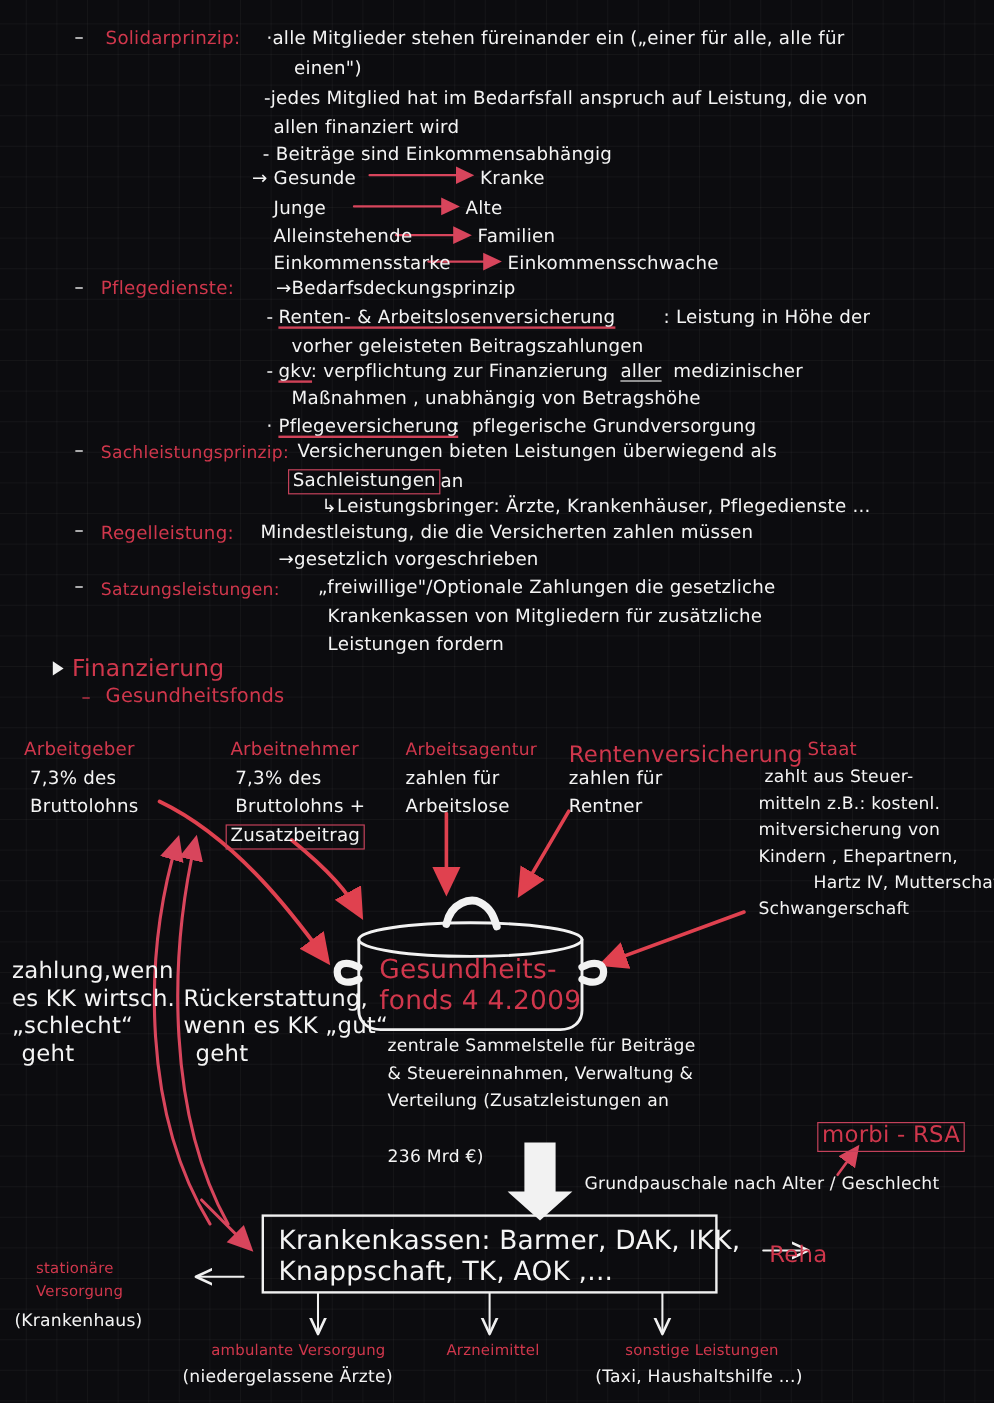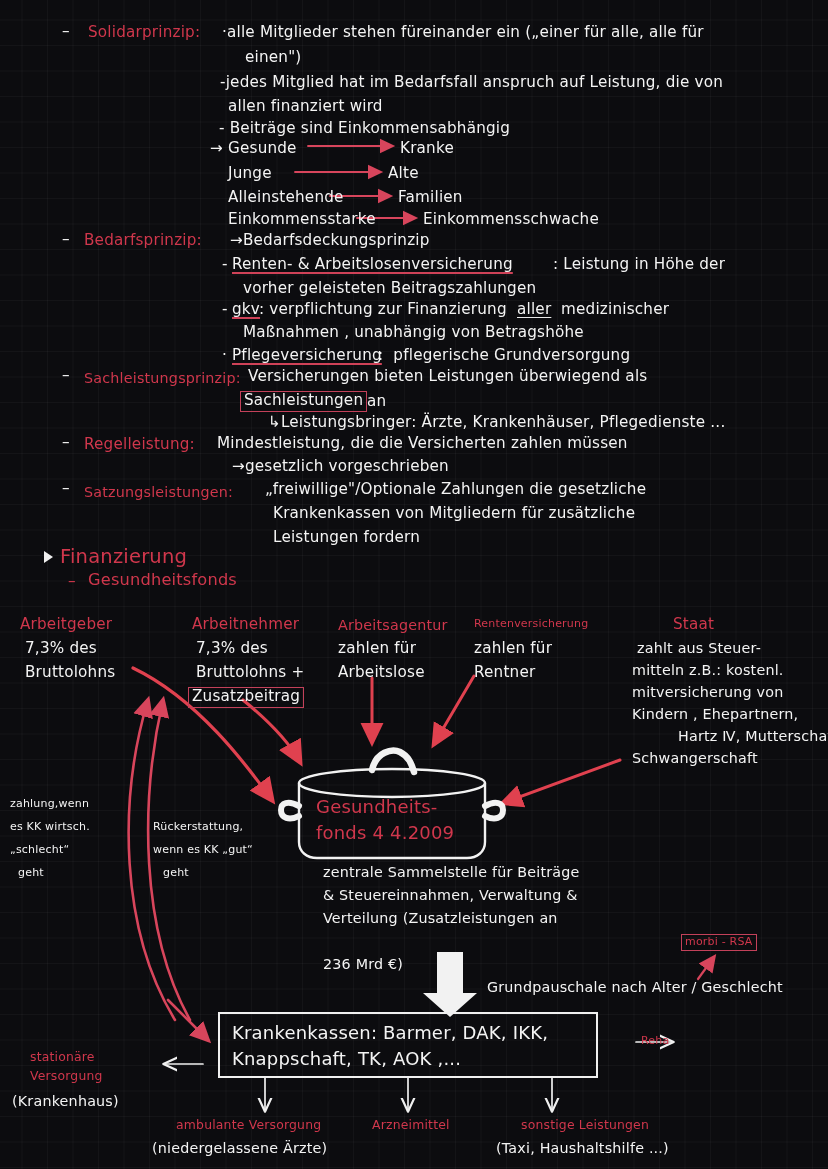--- a/index.html
+++ b/index.html
@@ -28,23 +28,23 @@
     position:absolute;
     white-space:pre;
     line-height:1.30;
     letter-spacing:0.2px;
     font-family:"DejaVu Sans", sans-serif;
   }
   .w{color:#f4f4f4;}
   .r{color:#d0374c;}
   .sz15{font-size:15.2px;}
   .sz14{font-size:14.3px;}
-  .sz13{font-size:11px;}
+  .sz13{font-size:19px;}
   .sz12{font-size:12.4px;}
-  .sz17{font-size:18px;}
+  .sz17{font-size:22px;}
   .sz16{font-size:16.2px;}
   .sz19{font-size:19.5px;}
   .ul-r{ text-decoration:underline; text-decoration-color:#cf4258; text-underline-offset:2.5px; text-decoration-thickness:1.6px;}
   .ul-w{ text-decoration:underline; text-decoration-color:#e8e8e8; text-underline-offset:2.5px; text-decoration-thickness:1.4px;}
   .boxr{
     border:1.6px solid #c3415a;
     padding:1px 3px 2px 3px;
     display:inline-block;
     line-height:1.05;
   }
@@ -143,21 +143,21 @@
   <div class="t w sz15" style="left:228px;top:164px;">Junge</div>
   <div class="t w sz15" style="left:388px;top:164px;">Alte</div>
 
   <div class="t w sz15" style="left:228px;top:188px;">Alleinstehende</div>
   <div class="t w sz15" style="left:398px;top:188px;">Familien</div>
 
   <div class="t w sz15" style="left:228px;top:210px;">Einkommensstarke</div>
   <div class="t w sz15" style="left:423px;top:210px;">Einkommensschwache</div>
 
   <div class="t w sz15" style="left:62px;top:230px;">–</div>
-  <div class="t r sz15" style="left:84px;top:231px;">Bedarfsprinzip:</div>
+  <div class="t r sz15" style="left:84px;top:231px;">Pflegedienste:</div>
   <div class="t w sz15" style="left:230px;top:231px;">→Bedarfsdeckungsprinzip</div>
 
   <div class="t w sz15" style="left:222px;top:255px;">-</div>
   <div class="t w sz15 ul-r" style="left:232px;top:255px;">Renten- &amp; Arbeitslosenversicherung</div>
   <div class="t w sz15" style="left:553px;top:255px;">: Leistung in Höhe der</div>
   <div class="t w sz15" style="left:243px;top:279px;">vorher geleisteten Beitragszahlungen</div>
 
   <div class="t w sz15" style="left:222px;top:300px;">-</div>
   <div class="t w sz15 ul-r" style="left:232px;top:300px;">gkv</div>
   <div class="t w sz15" style="left:259px;top:300px;">: verpflichtung zur Finanzierung </div>

